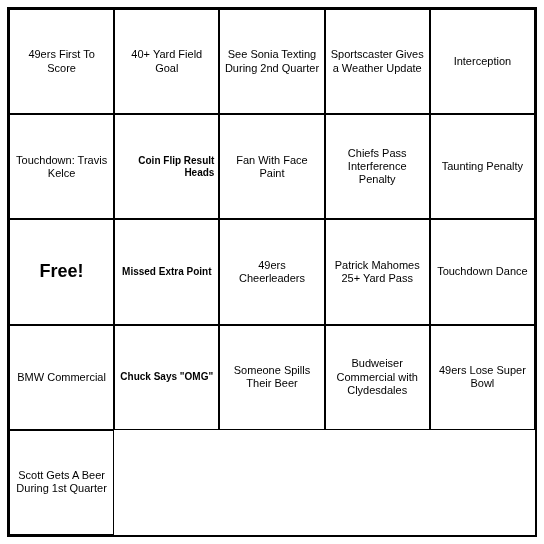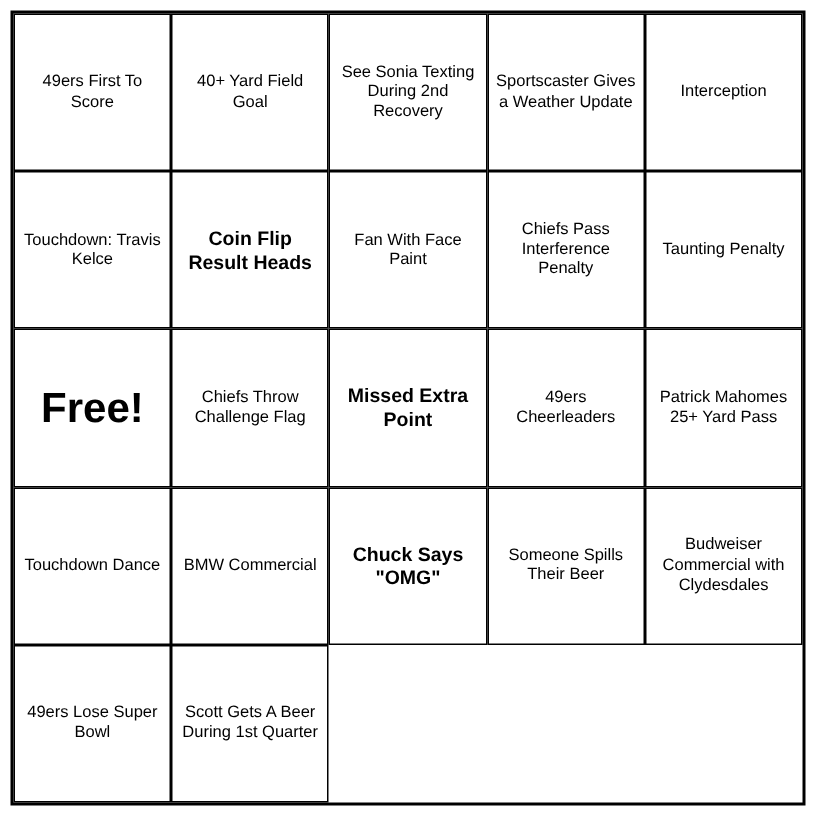--- a/index.html
+++ b/index.html
@@ -33,45 +33,45 @@
       align-items: center;
       justify-content: center;
       text-align: center;
       padding: 4px;
       font-size: 11px;
       line-height: 1.2;
       cursor: default;
     }
 
     .bingo-cell.free {
-      font-size: 28px;
+      font-size: 18px;
       font-weight: bold;
     }
 
     .bingo-cell.large-text {
-      font-size: 13px;
+      font-size: 10px;
       font-weight: bold;
+      text-align: right;
     }
   </style>
 </head>
 <body>
 
 <div class="bingo-card">
 <div class="bingo-cell">49ers First To Score</div>
     <div class="bingo-cell">40+ Yard Field Goal</div>
-    <div class="bingo-cell">See Sonia Texting During 2nd Recovery</div>
+    <div class="bingo-cell">See Sonia Texting During 2nd Quarter</div>
     <div class="bingo-cell">Sportscaster Gives a Weather Update</div>
     <div class="bingo-cell">Interception</div>
     <div class="bingo-cell">Touchdown: Travis Kelce</div>
     <div class="bingo-cell large-text">Coin Flip Result Heads</div>
     <div class="bingo-cell">Fan With Face Paint</div>
     <div class="bingo-cell">Chiefs Pass Interference Penalty</div>
     <div class="bingo-cell">Taunting Penalty</div>
     <div class="bingo-cell free">Free!</div>
-    <div class="bingo-cell">Chiefs Throw Challenge Flag</div>
     <div class="bingo-cell large-text">Missed Extra Point</div>
     <div class="bingo-cell">49ers Cheerleaders</div>
     <div class="bingo-cell">Patrick Mahomes 25+ Yard Pass</div>
     <div class="bingo-cell">Touchdown Dance</div>
     <div class="bingo-cell">BMW Commercial</div>
     <div class="bingo-cell large-text">Chuck Says "OMG"</div>
     <div class="bingo-cell">Someone Spills Their Beer</div>
     <div class="bingo-cell">Budweiser Commercial with Clydesdales</div>
     <div class="bingo-cell">49ers Lose Super Bowl</div>
     <div class="bingo-cell">Scott Gets A Beer During 1st Quarter</div>

